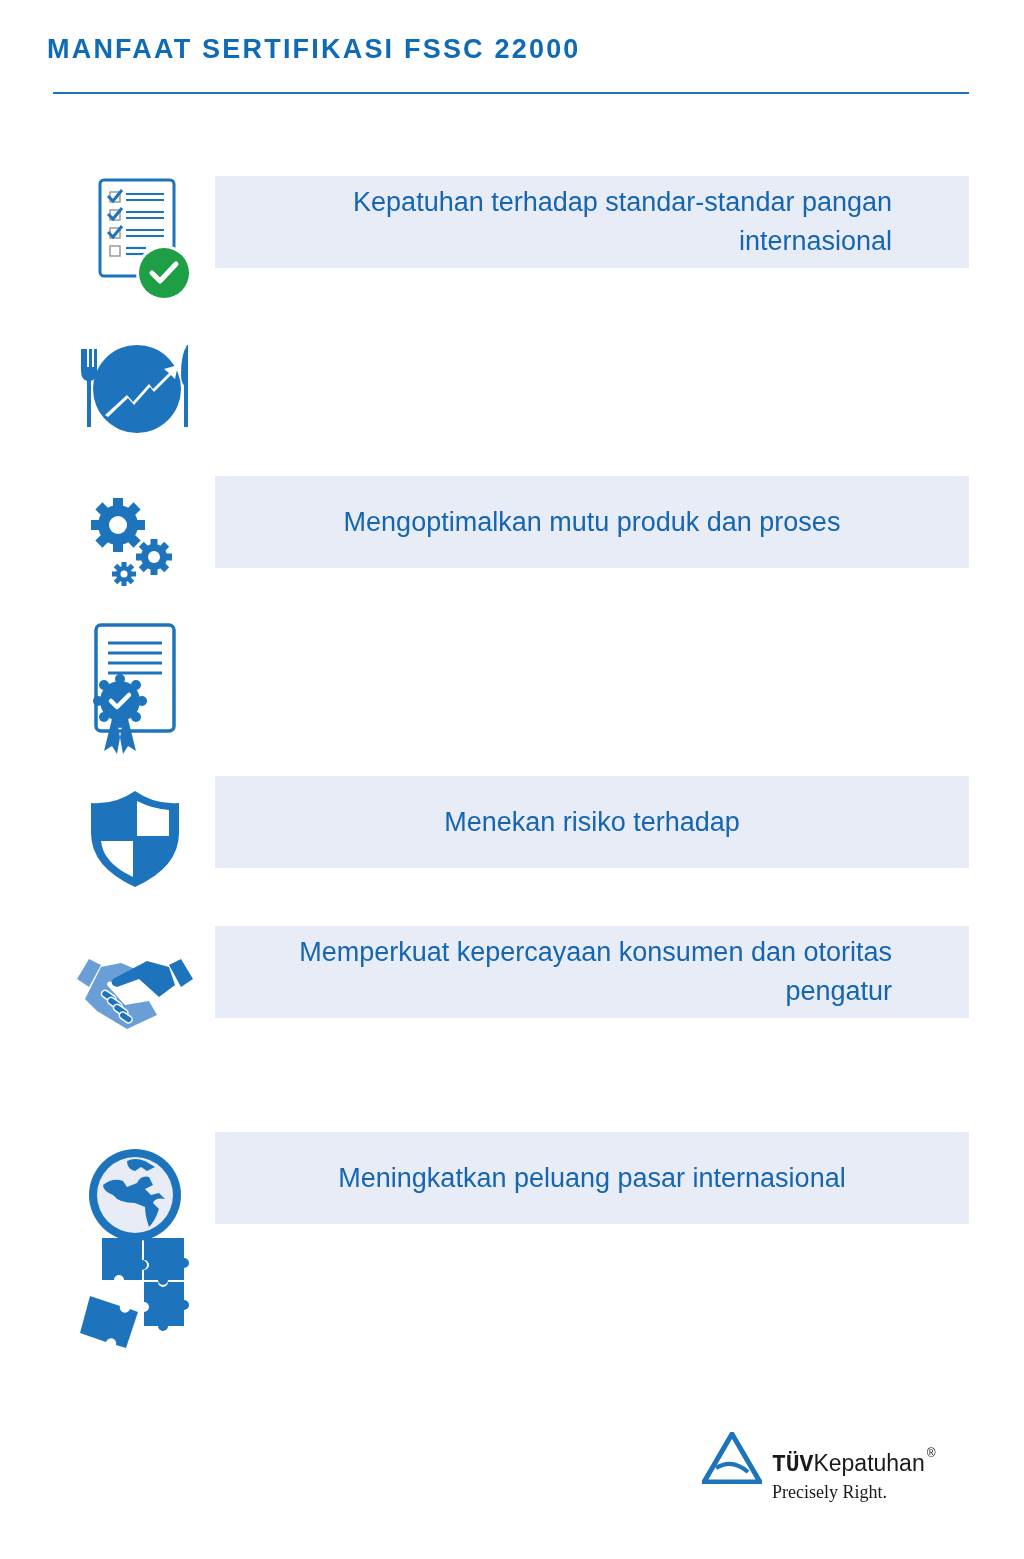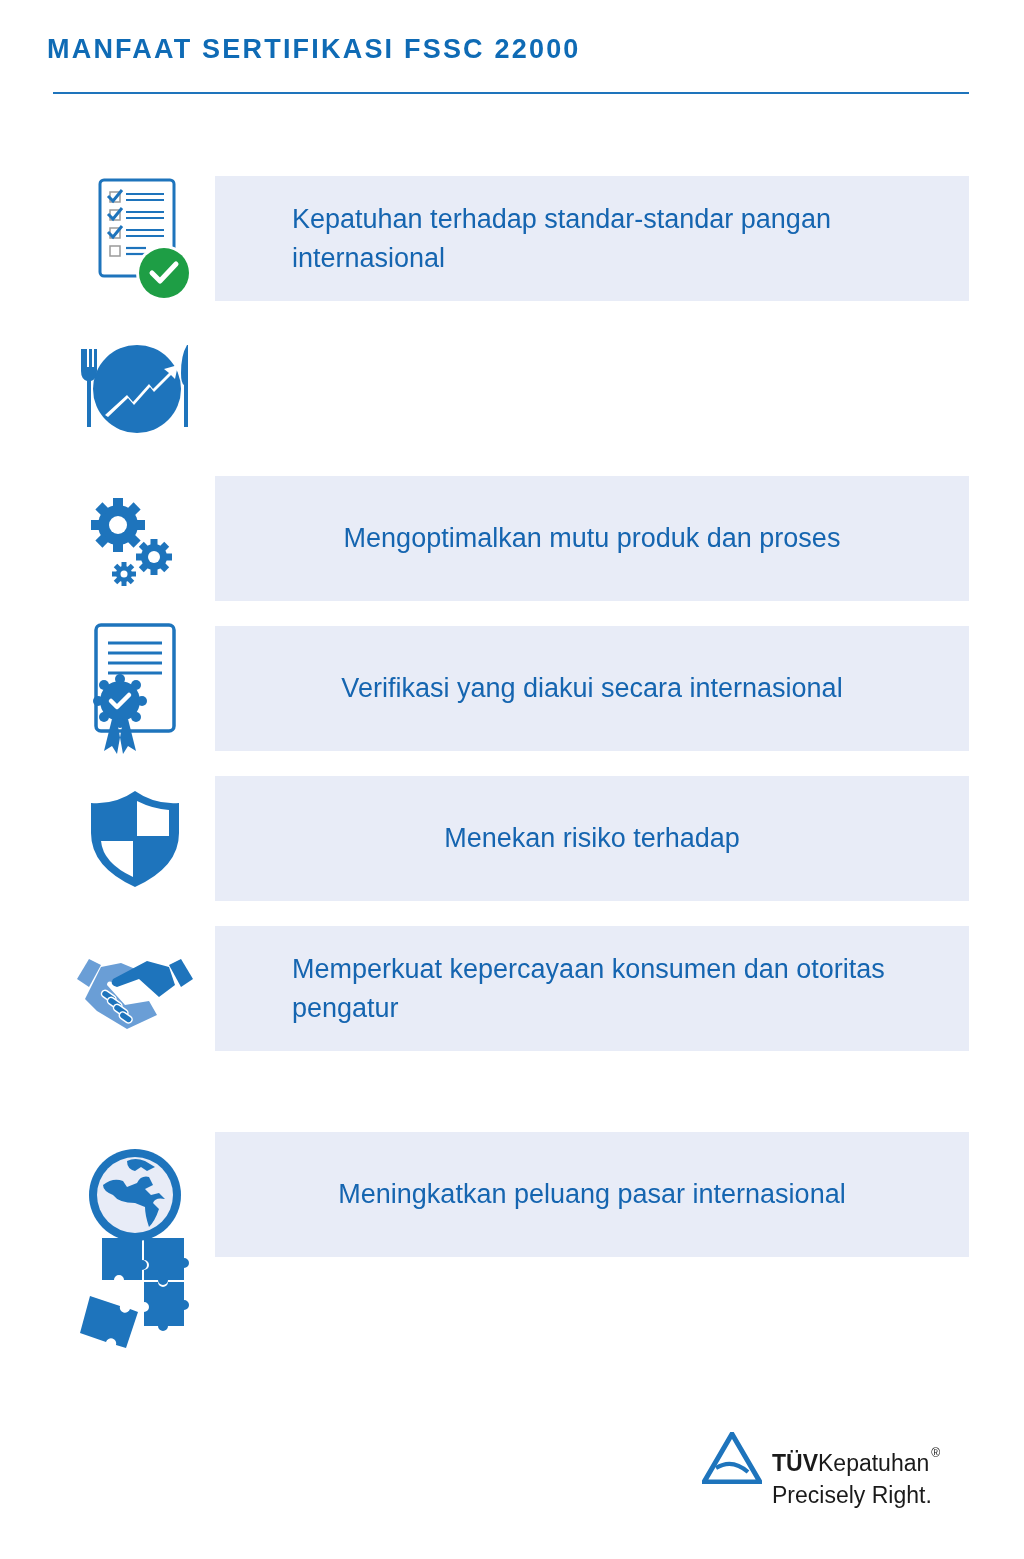--- a/index.html
+++ b/index.html
@@ -4,29 +4,29 @@
 <style>
   html, body { margin:0; padding:0; background:#ffffff; }
   body { width:1024px; height:1559px; position:relative; overflow:hidden;
          font-family:"Liberation Sans", "DejaVu Sans", sans-serif; }
   .title { position:absolute; left:47px; top:34px; font-size:27px; font-weight:bold;
            letter-spacing:2.2px; color:#0F6BB5; margin:0; }
   .rule { position:absolute; left:53px; top:92px; width:916px; height:2px; background:#1E74BC; }
   .row { position:absolute; left:0; width:1024px; height:125px; }
   .icon { position:absolute; left:60px; top:0; width:150px; height:125px;
           display:flex; align-items:center; justify-content:center; }
-  .box { position:absolute; left:215px; top:0; width:754px; height:125px; background:#E8ECF7;
-         display:flex; align-items:center; justify-content:center; text-align:left; }
+  .box { position:absolute; left:215px; top:0; width:754px; height:92px; background:#E8ECF7;
+         display:flex; align-items:center; justify-content:center; text-align:right; }
   .box span { color:#1565B0; font-size:27px; line-height:39px; max-width:600px; display:block; }
   .logo { position:absolute; left:702px; top:1432px; width:290px; height:80px; }
   .logo-mark { position:absolute; left:0; top:0; }
   .logo-name { position:absolute; left:70px; top:18px; font-size:23px; color:#1a1a1a; white-space:nowrap; }
-  .logo-name b { font-weight:bold; }
+  .logo-name b { font-weight:bold;font-family:Liberation Mono, monospace; }
   .logo-reg { font-size:12px; vertical-align:top; position:relative; top:-4px; margin-left:2px; }
-  .logo-tag { position:absolute; left:70px; top:50px; font-size:23px; color:#1a1a1a; white-space:nowrap; }
+  .logo-tag { position:absolute; left:70px; top:50px; font-size:18px; color:#1a1a1a; white-space:nowrap;font-family:Liberation Serif, serif; }
 </style>
 </head>
 <body>
 
 <h1 class="title">MANFAAT SERTIFIKASI FSSC 22000</h1>
 <div class="rule"></div>
 
 <div class="row" style="top:176px">
   <div class="icon">
     <svg width="110" height="130" viewBox="0 0 110 130">
@@ -141,23 +141,20 @@
           <circle cx="8" cy="80" r="5"></circle>
           <circle cx="52" cy="80" r="5"></circle>
         <circle cx="14" cy="64" r="5"></circle>
           <circle cx="46" cy="64" r="5"></circle>
           <circle cx="14" cy="96" r="5"></circle>
           <circle cx="46" cy="96" r="5"></circle>
       </g>
       <path d="M21 80 l6 6 l12 -12" fill="none" stroke="#fff" stroke-width="4.5" stroke-linecap="round" stroke-linejoin="round"></path>
     </svg>
   </div>
-  <div class="box">
-    <span>Verifikasi yang diakui secara internasional</span>
-  </div>
 </div>
 
 <div class="row" style="top:776px">
   <div class="icon">
     <svg width="92" height="100" viewBox="0 0 92 100">
       <path d="M46 2 q-20 14 -44 12 v30 q0 34 44 54 q44 -20 44 -54 v-30 q-24 2 -44 -12 z" fill="#1E74BC"></path>
       <path d="M48 12 q16 8 32 9 v26 h-32 z" fill="#fff"></path>
       <path d="M44 52 v36 q-30 -14 -32 -36 z" fill="#fff"></path>
     </svg>
   </div>

